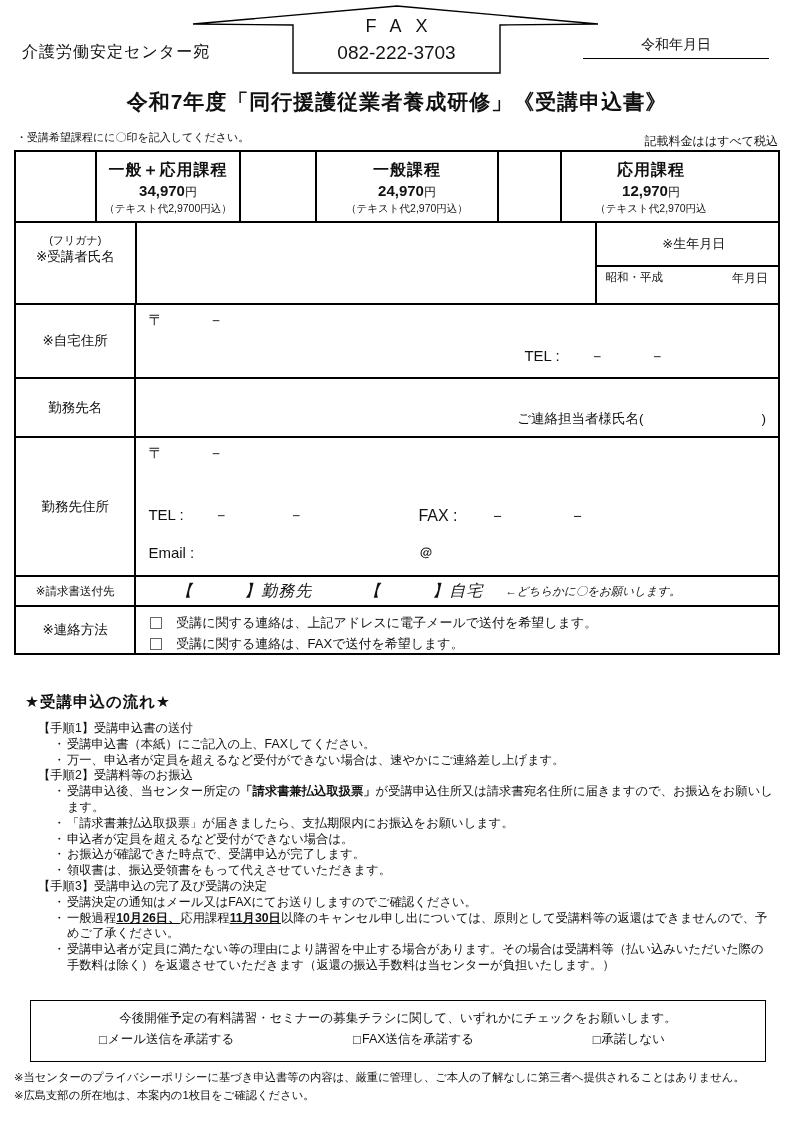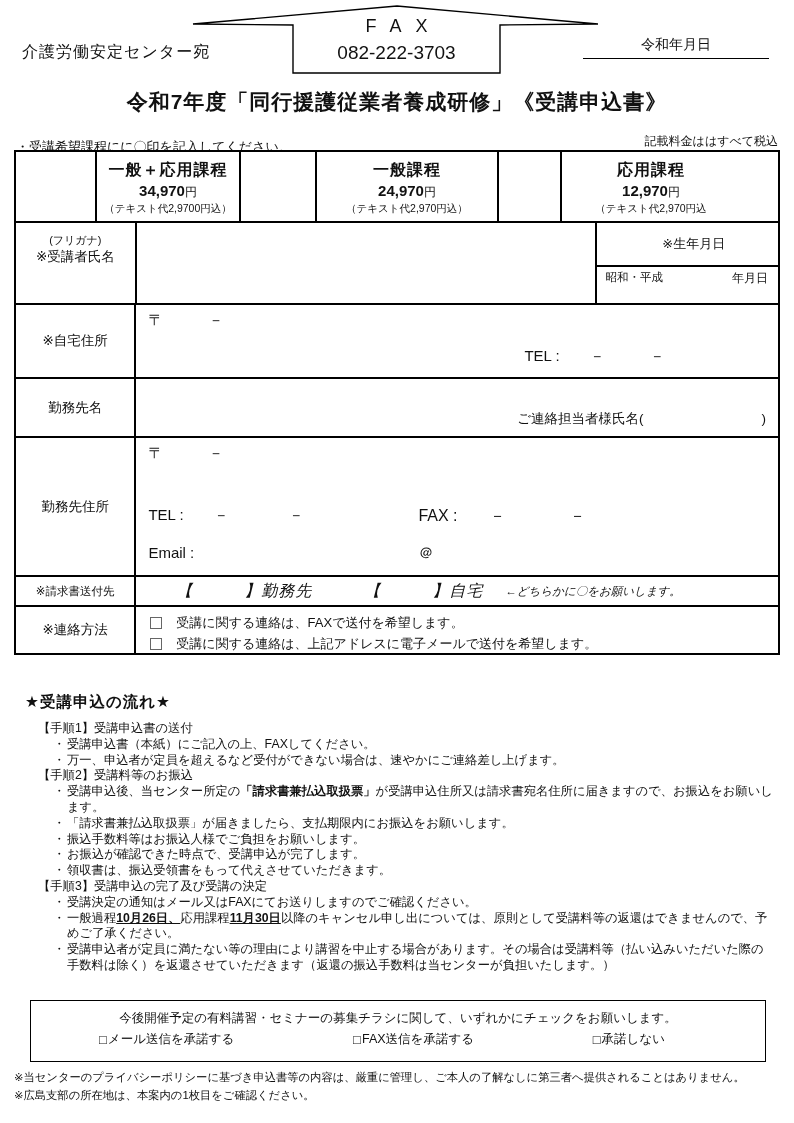--- a/index.html
+++ b/index.html
@@ -18,21 +18,21 @@
   .fax-arrow { left: 185px; top: 4px; width: 415px; height: 72px; }
   .fax-arrow svg { display: block; width: 100%; height: 100%; }
   .fax-label  { left: 293px; top: 16px; width: 207px; text-align: center;
                 font-size: 18px; letter-spacing: 14px; text-indent: 14px; }
   .fax-number { left: 293px; top: 42px; width: 207px; text-align: center; font-size: 19px; }
   .date-line  { left: 583px; top: 36px; width: 186px; display: flex;
                 justify-content: center; font-size: 14px;
                 border-bottom: 1.5px solid #000; padding: 0 2px 4px 2px; }
   .doc-title  { left: 0; top: 88px; width: 794px; text-align: center;
                 font-size: 21px; font-weight: bold; letter-spacing: 1px; }
-  .instruction { left: 16px; top: 138px; font-size: 13px; }
+  .instruction { left: 16px; top: 130px; font-size: 11px; }
   .tax-note    { right: 16px; top: 133px; font-size: 12px; }
 
   
   .form-table { left: 14px; top: 150px; width: 766px; height: 505px;
                 border: 2px solid #000; background: #fff; }
   .t-row  { display: flex; border-top: 2px solid #000; }
   .t-row:first-child { border-top: none; }
   .t-cell { border-left: 2px solid #000; position: relative; }
   .t-cell:first-child { border-left: none; }
 
@@ -201,25 +201,25 @@
       <span class="invoice-opt">【　　　】自宅</span>
       <span class="invoice-note">←どちらかに〇をお願いします。</span>
     </div>
   </div>
 
   <div class="t-row" style="height:48px">
     <div class="t-cell label-cell" style="width:119px">※連絡方法</div>
     <div class="t-cell cm-main" style="width:647px">
       <div class="cm-line">
         <span class="checkbox"></span>
-        <span>受講に関する連絡は、FAXで送付を希望します。</span>
+        <span>受講に関する連絡は、上記アドレスに電子メールで送付を希望します。</span>
       </div>
       <div class="cm-line">
         <span class="checkbox"></span>
-        <span>受講に関する連絡は、上記アドレスに電子メールで送付を希望します。</span>
+        <span>受講に関する連絡は、FAXで送付を希望します。</span>
       </div>
     </div>
   </div>
 </div>
 
 <div class="abs flow-title">★受講申込の流れ★</div>
 <div class="abs flow-list">
     <div class="flow-item step">
       <div class="flow-text"><span>【手順1】受講申込書の送付</span></div>
     </div>
@@ -237,21 +237,21 @@
     <div class="flow-item bullet">
       <span class="bullet-dot">・</span>
       <div class="flow-text"><span>受講申込後、当センター所定の</span><span class="bold">「請求書兼払込取扱票」</span><span>が受講申込住所又は請求書宛名住所に届きますので、お振込をお願いします。</span></div>
     </div>
     <div class="flow-item bullet">
       <span class="bullet-dot">・</span>
       <div class="flow-text"><span>「請求書兼払込取扱票」が届きましたら、支払期限内にお振込をお願いします。</span></div>
     </div>
     <div class="flow-item bullet">
       <span class="bullet-dot">・</span>
-      <div class="flow-text"><span>振込手数料等はお振込人様でご負担をお願いします。</span></div>
+      <div class="flow-text"><span>申込者が定員を超えるなど受付ができない場合は。</span></div>
     </div>
     <div class="flow-item bullet">
       <span class="bullet-dot">・</span>
       <div class="flow-text"><span>お振込が確認できた時点で、受講申込が完了します。</span></div>
     </div>
     <div class="flow-item bullet">
       <span class="bullet-dot">・</span>
       <div class="flow-text"><span>領収書は、振込受領書をもって代えさせていただきます。</span></div>
     </div>
     <div class="flow-item step">

